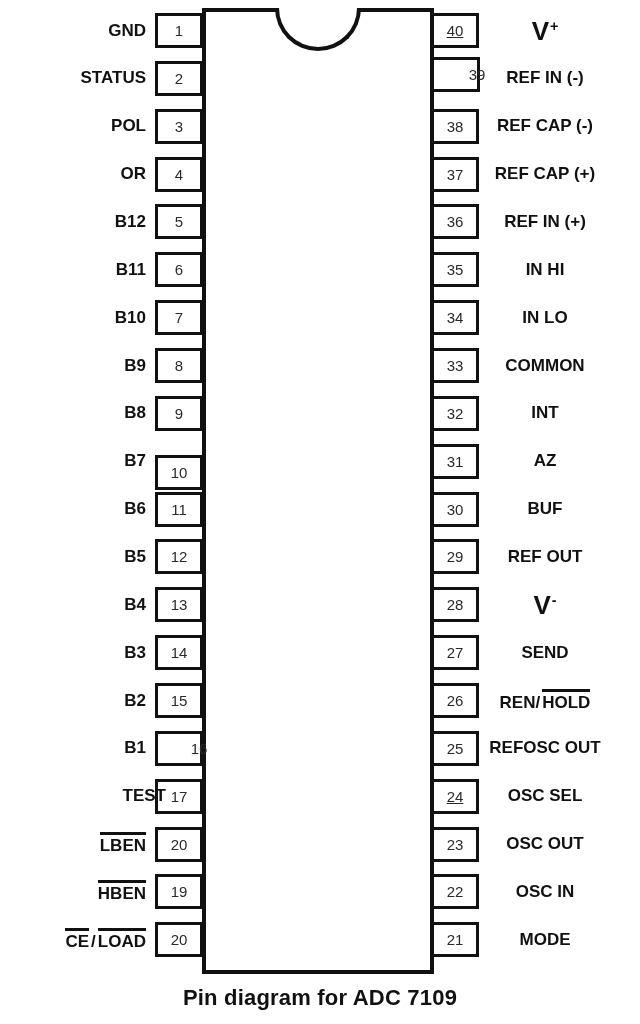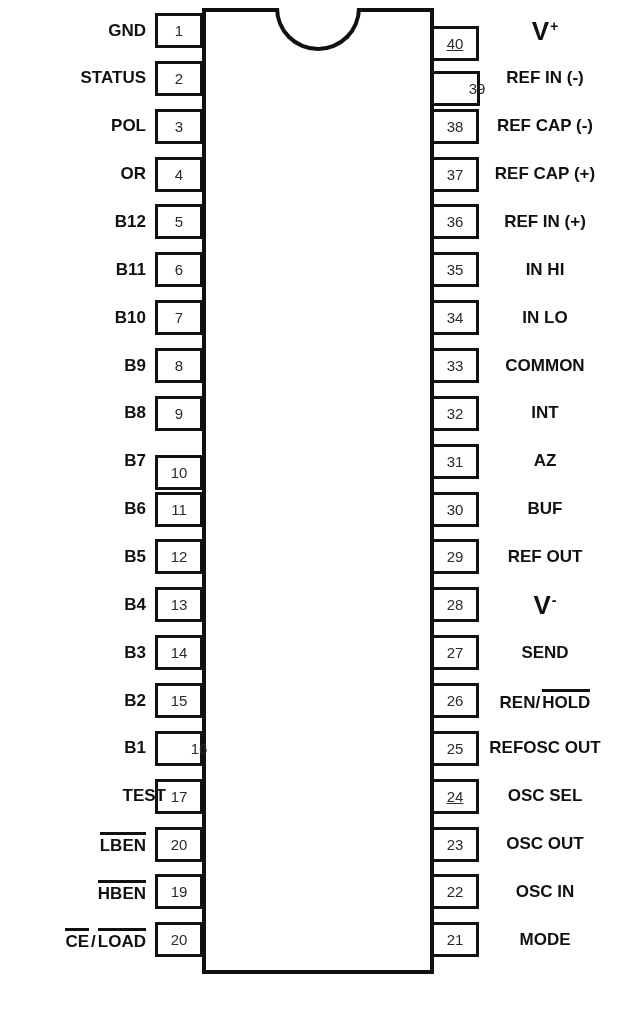--- a/index.html
+++ b/index.html
@@ -159,25 +159,25 @@
       </div>
       <div class="pin-label left" style="top: 844.12px;"><span class="seg ol">LBEN</span></div>
       <div class="pin-box left" style="top: 874.48px;">
         <span>19</span>
       </div>
       <div class="pin-label left" style="top: 891.98px;"><span class="seg ol">HBEN</span></div>
       <div class="pin-box left" style="top: 922.34px;">
         <span>20</span>
       </div>
       <div class="pin-label left" style="top: 939.84px;"><span class="seg ol">CE</span><span class="seg">/</span><span class="seg ol">LOAD</span></div>
-      <div class="pin-box right" style="top: 26px; text-decoration: underline;">
+      <div class="pin-box right" style="top: 13px; text-decoration: underline;">
         <span>40</span>
       </div>
       <div class="pin-label right big" style="top: 30.5px;"><span class="seg">V</span><span class="seg sup">+</span></div>
-      <div class="pin-box right" style="top: 71px; padding-left: 43px;">
+      <div class="pin-box right" style="top: 57px; padding-left: 43px;">
         <span>39</span>
       </div>
       <div class="pin-label right" style="top: 78.36px;"><span class="seg">REF IN (-)</span></div>
       <div class="pin-box right" style="top: 108.72px;">
         <span>38</span>
       </div>
       <div class="pin-label right" style="top: 126.22px;"><span class="seg">REF CAP (-)</span></div>
       <div class="pin-box right" style="top: 156.58px;">
         <span>37</span>
       </div>
@@ -240,13 +240,14 @@
       <div class="pin-label right" style="top: 844.12px;"><span class="seg">OSC OUT</span></div>
       <div class="pin-box right" style="top: 874.48px;">
         <span>22</span>
       </div>
       <div class="pin-label right" style="top: 891.98px;"><span class="seg">OSC IN</span></div>
       <div class="pin-box right" style="top: 922.34px;">
         <span>21</span>
       </div>
       <div class="pin-label right" style="top: 939.84px;"><span class="seg">MODE</span></div>
     </div>
+  <div class="caption">Pin diagram for ADC 7109</div>
 </div>
 
 </body></html>

